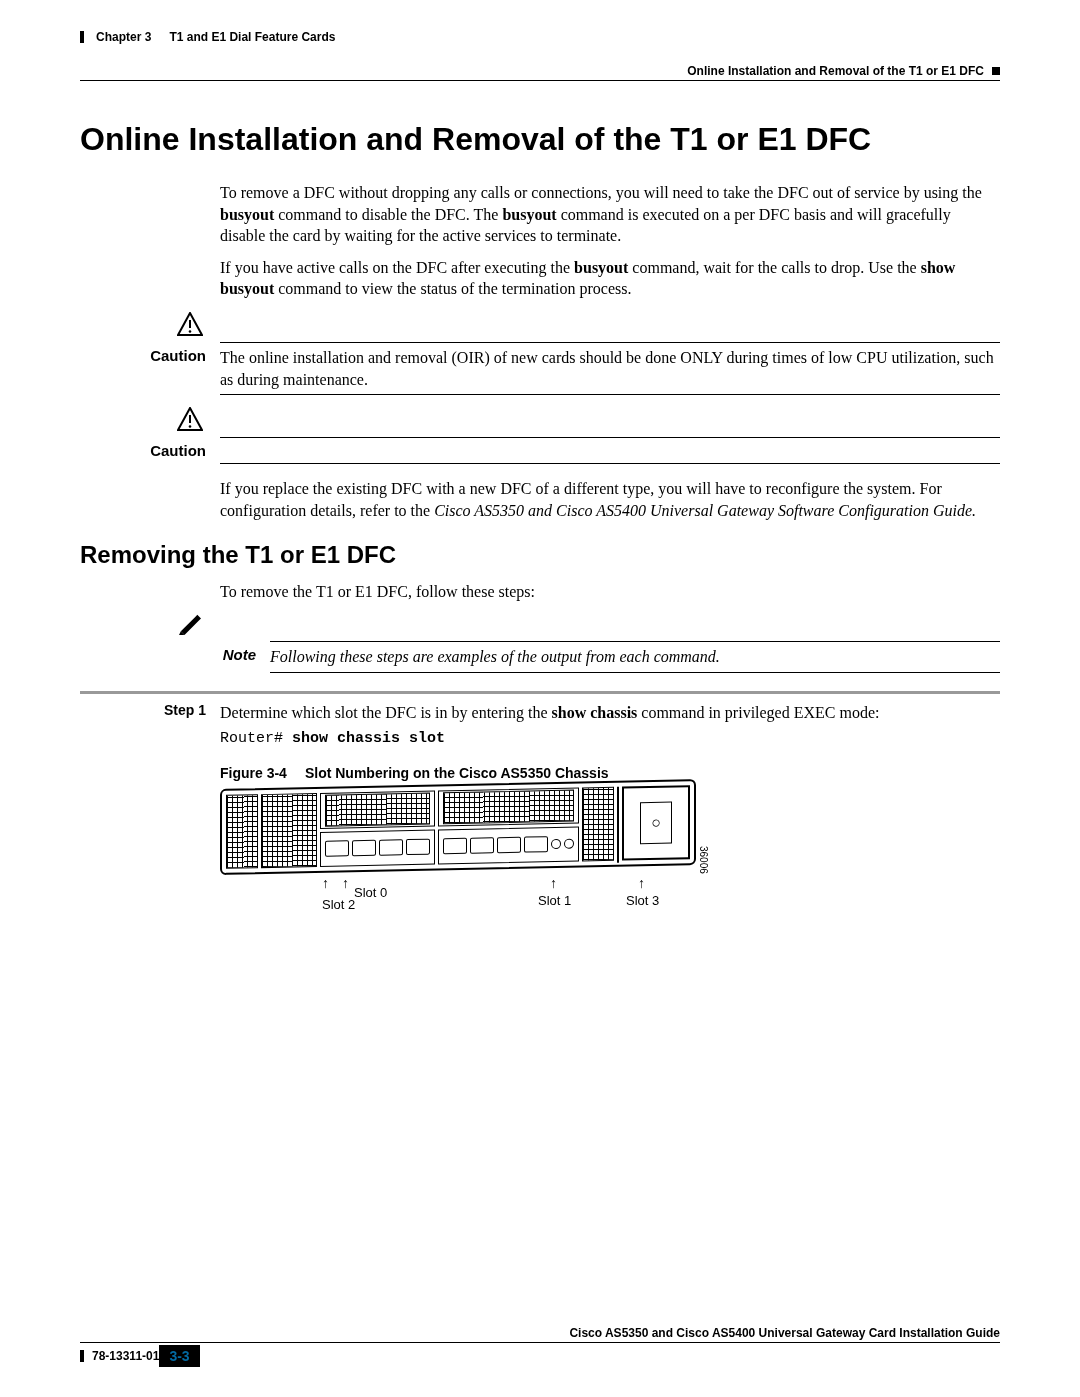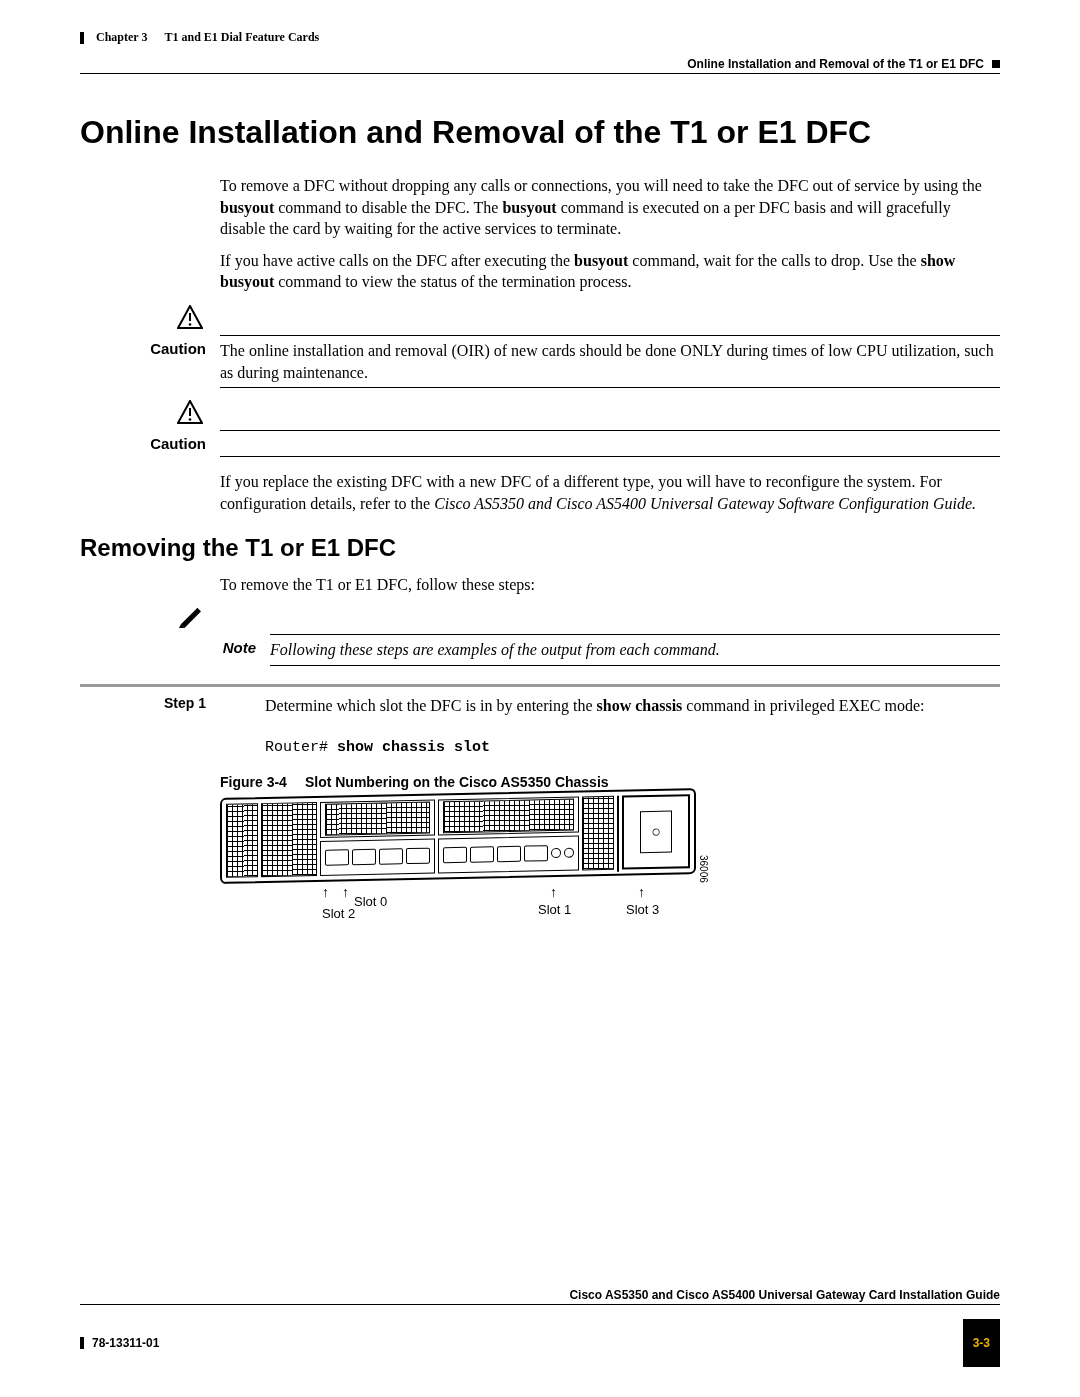--- a/index.html
+++ b/index.html
@@ -14,24 +14,24 @@
   }
   .page {
     padding: 30px 80px 30px 80px;
     box-sizing: border-box;
     position: relative;
     height: 100%;
   }
   .header {
     display: flex;
     justify-content: space-between;
-    font-family: Liberation Serif, serif;
+    font-family: Liberation Sans, sans-serif;
     font-size: 12px;
     font-weight: bold;
-    margin-bottom: 12px;
+    margin-bottom: 20px;
   }
   .header-left::before {
     content: "";
     display: inline-block;
     width: 4px; height: 12px; background:#000;
     vertical-align: middle; margin-right: 8px;
   }
   .header-left { display: flex; align-items: center; gap: 4px;}
   .subheader {
     font-family: Arial, Helvetica, sans-serif;
@@ -108,21 +108,20 @@
   }
 
   .thick-rule {
     border-top: 3px solid #999;
     margin: 18px 0 8px 0;
   }
 
   .step-row {
     display: flex;
     margin-top: 6px;
-    gap: 45px;
   }
   .step-label {
     width: 140px; min-width:140px;
     font-family: Arial, Helvetica, sans-serif;
     font-weight: bold;
     font-size: 14px;
     text-align: right;
     padding-right: 14px;
     box-sizing: border-box;
   }
@@ -216,40 +215,40 @@
   .footer-title {
     font-family: Arial, sans-serif;
     font-weight: bold;
     font-size: 12px;
     text-align: right;
     border-bottom: 1px solid #000;
     padding-bottom: 2px;
   }
   .footer-row {
     display: flex;
-    justify-content: space-between;
+    justify-content: flex-start;
     align-items: center;
-    margin-top: 14px;
+    margin-top: 2px;
   }
   .footer-left {
     font-family: Arial, sans-serif;
     font-weight: bold;
     font-size: 12px;
     display:flex; align-items:center;
   }
   .footer-left::before{
     content:""; display:inline-block; width:4px; height:12px; background:#000; margin-right:8px;
   }
   .footer-right {
     background: #000;
-    color: #eab308;
+    color: #0369a1;
     font-family: Arial, sans-serif;
     font-weight: bold;
-    font-size: 12px;
-    padding: 17px 10px;
+    font-size: 14px;
+    padding: 3px 10px;
   }
   .note-icon svg { width:22px; height:22px; }
 </style>
 </head>
 <body>
 
 <div class="page">
   <div class="header">
     <div class="header-left">
       <span>Chapter 3</span>&nbsp;&nbsp;&nbsp;<span>T1 and E1 Dial Feature Cards</span>
@@ -331,21 +330,21 @@
     </div>
     <div class="callout-rule-bottom" style="margin-left:190px;"></div>
   </div>
 
   <div class="thick-rule"></div>
 
   <div class="step-row">
     <div class="step-label">Step 1</div>
     <div class="step-text">
       <span>Determine which slot the DFC is in by entering the </span><span class="bold">show chassis</span><span> command in privileged EXEC mode:</span>
-      <div class="code" style="margin-top:22px;">
+      <div class="code" style="margin-top:6px;">
         <span>Router# </span><span class="code-bold">show chassis slot</span>
       </div>
     </div>
   </div>
 
   <div class="figure-caption">
     <span class="fignum">Figure 3-4</span><span>Slot Numbering on the Cisco AS5350 Chassis</span>
   </div>
 
   <div class="chassis">

